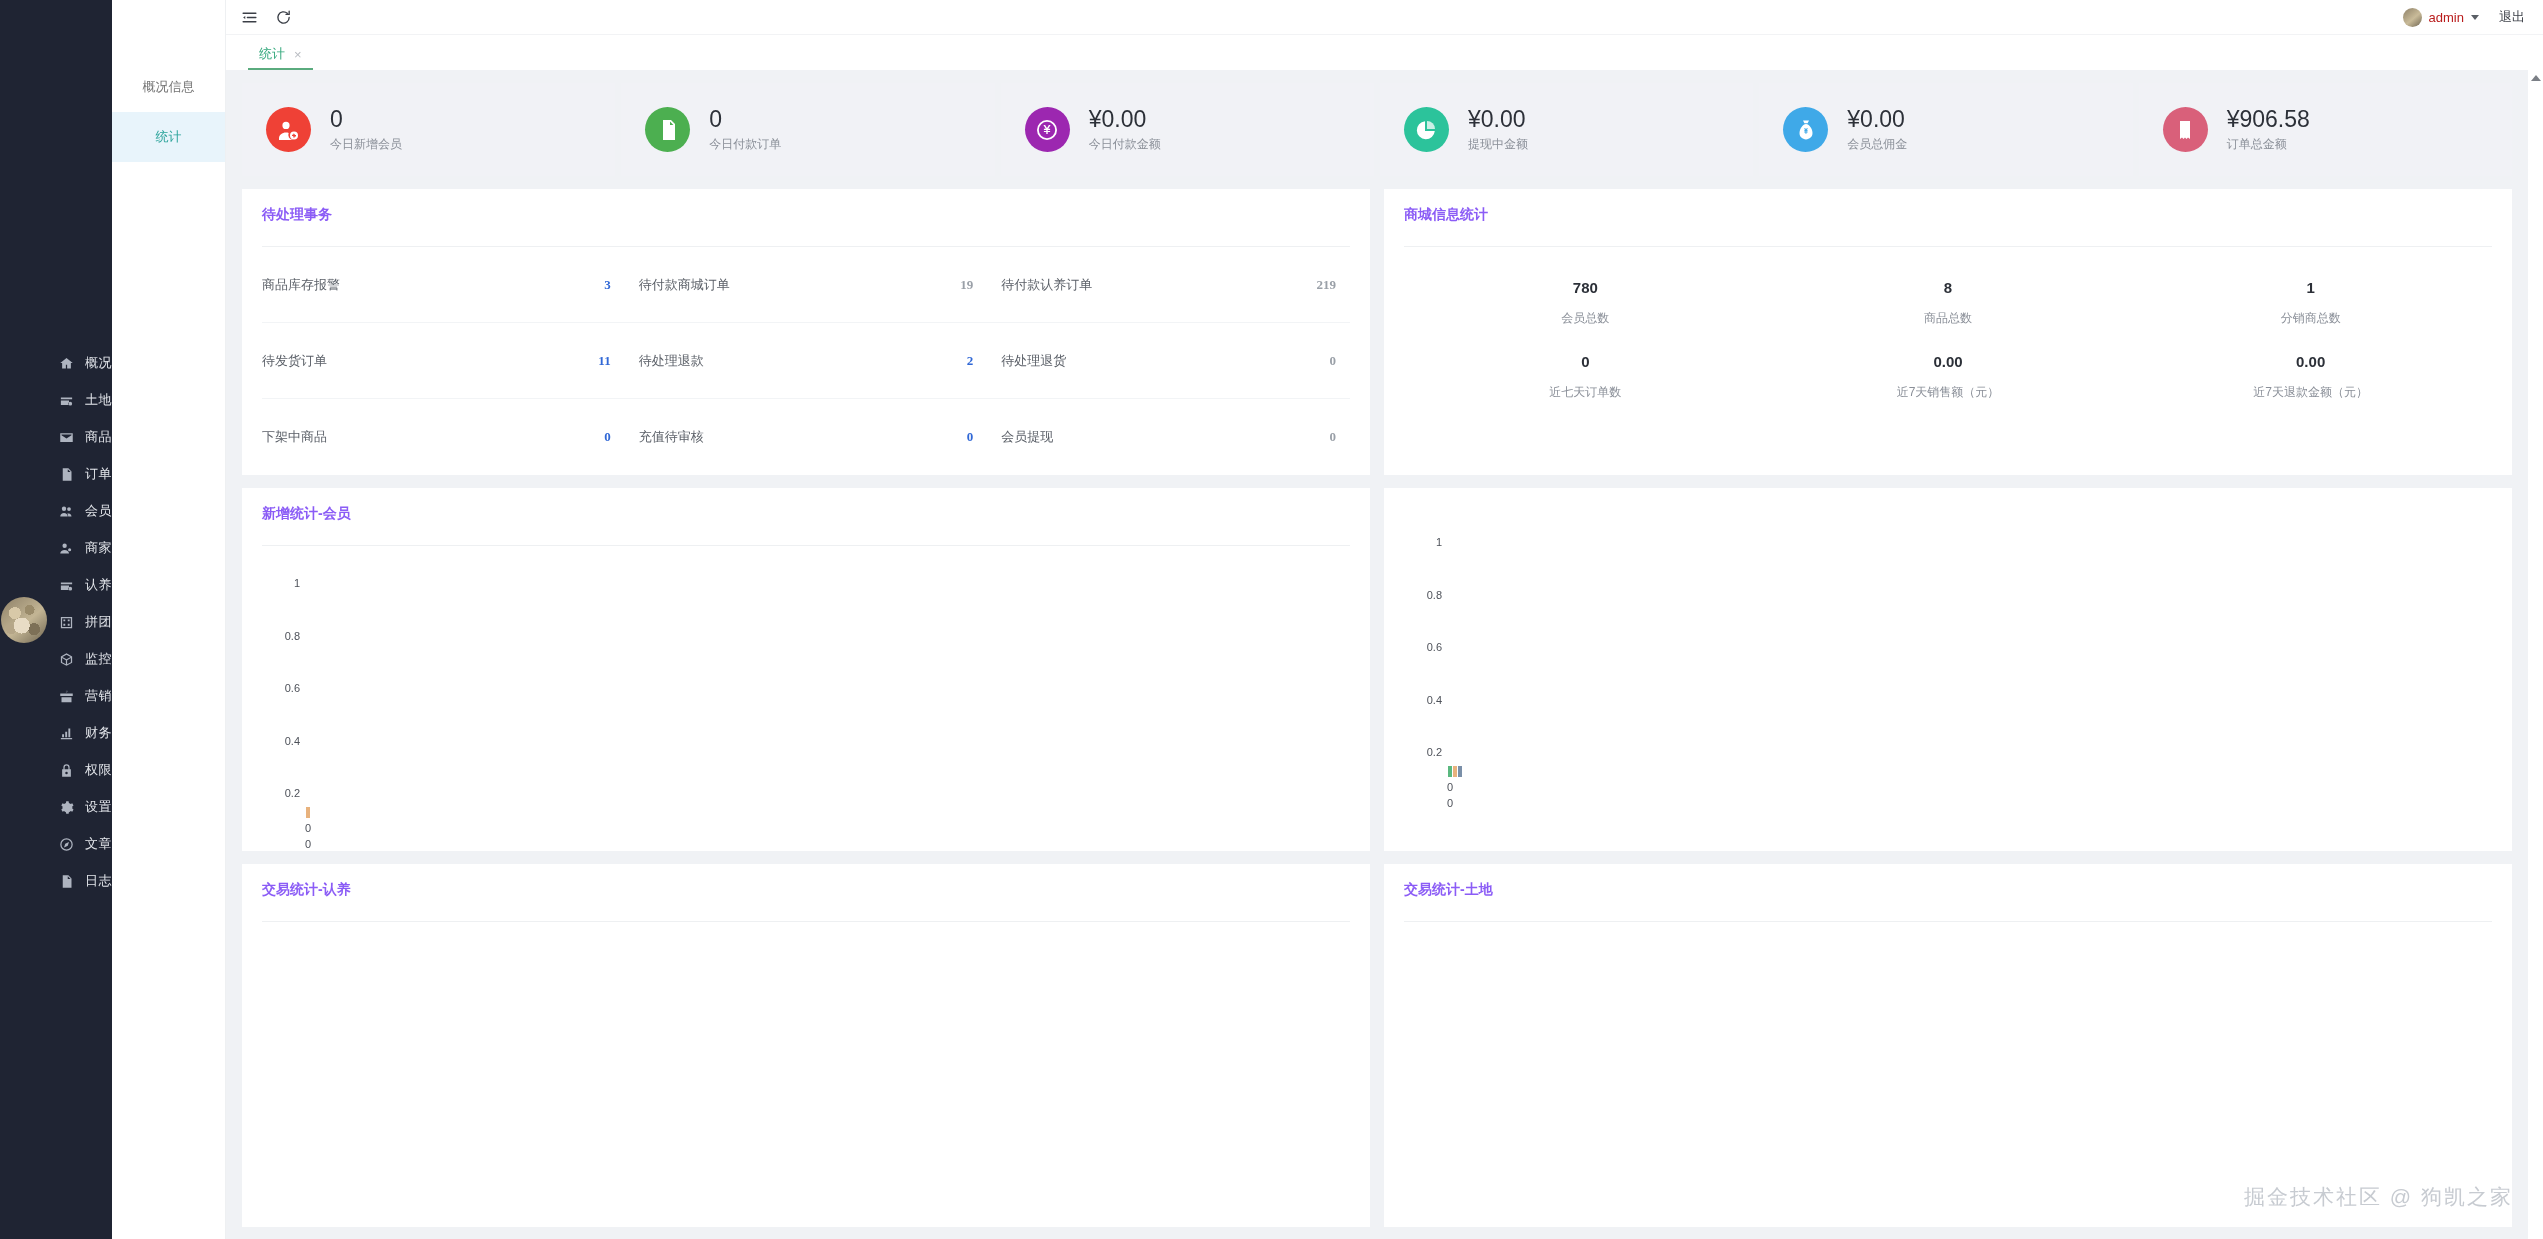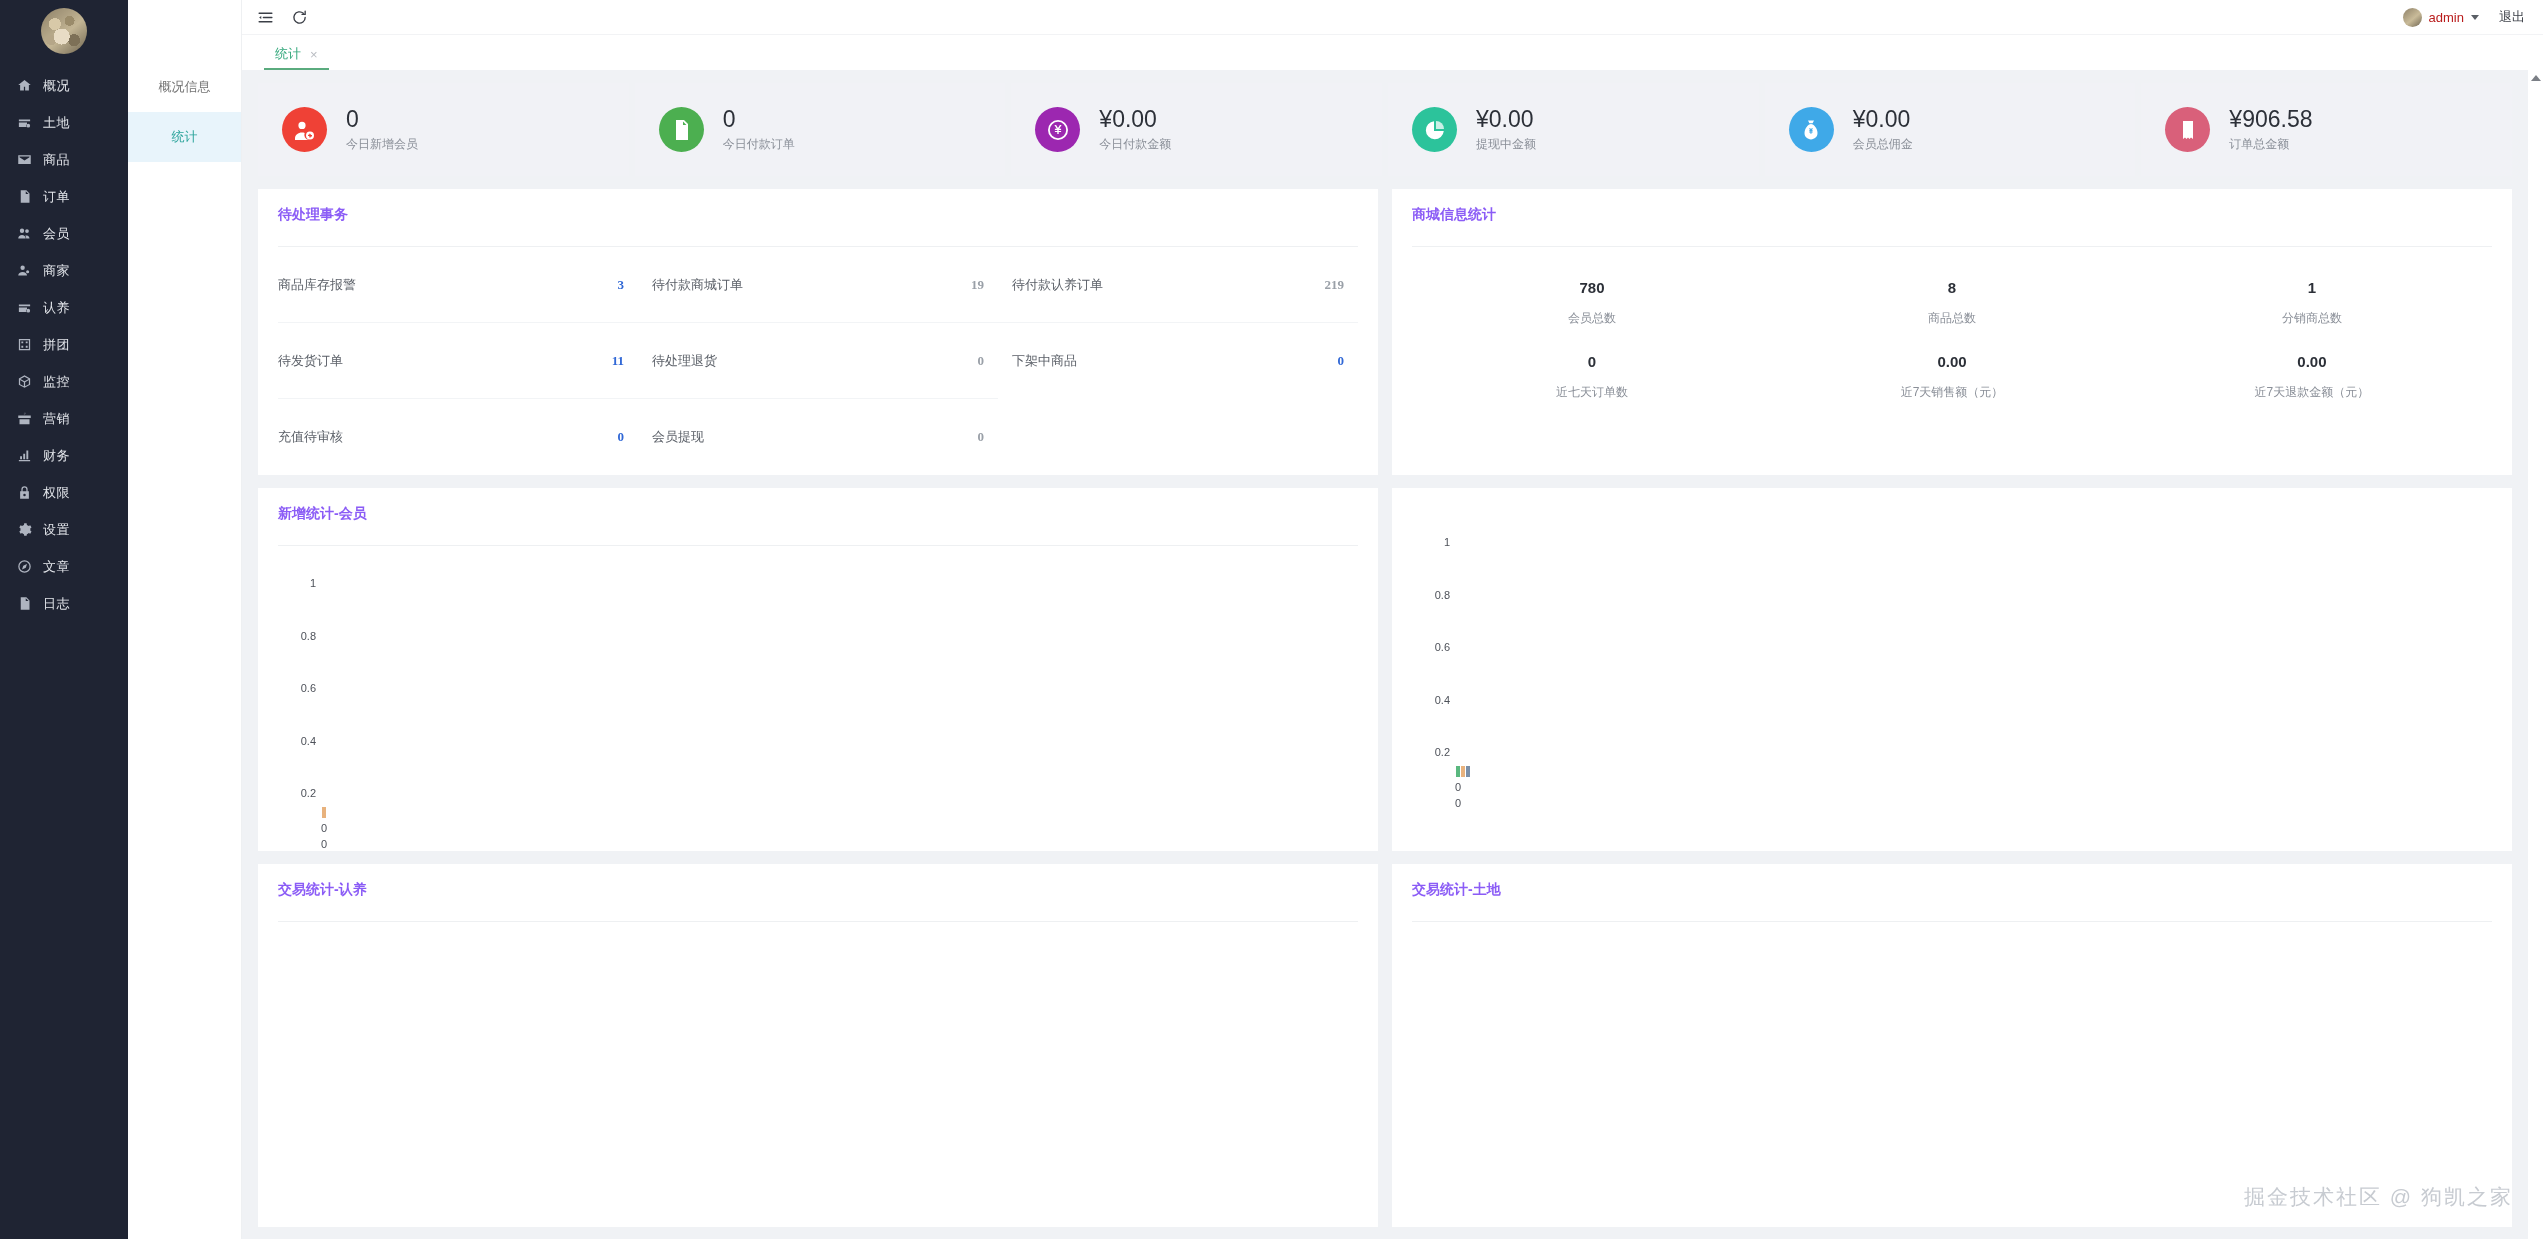--- a/index.html
+++ b/index.html
@@ -6,24 +6,24 @@
   html, body {
     width: 2543px; height: 1239px;
     overflow: hidden;
     background: #f0f2f5;
     font-family: "Liberation Sans", "DejaVu Sans", sans-serif;
   }
   body { display: flex; }
 
   
   .sidebar {
-    width: 128px; height: 1239px;
+    width: 112px; height: 1239px;
     background: #1f2433;
     flex-shrink: 0;
-    display: flex; flex-direction: column;
+    display: flex; flex-direction: row;
     align-items: center;
   }
   .logo-wrap {
     width: 118px; height: 62px;
     display: flex; align-items: center; justify-content: center;
   }
   .logo {
     width: 46px; height: 46px; border-radius: 50%;
     background:
       radial-gradient(circle at 30% 35%, #d8c9a8 0 6px, transparent 6px),
@@ -525,20 +525,24 @@
               <span class="task-name">待付款商城订单</span>
               <span class="task-num">19</span>
             </div>
           <div class="task-cell">
               <span class="task-name">待付款认养订单</span>
               <span class="task-num">219</span>
             </div>
           <div class="task-cell">
               <span class="task-name">待发货订单</span>
               <span class="task-num link">11</span>
+            </div>
+          <div class="task-cell">
+              <span class="task-name">待处理退款</span>
+              <span class="task-num link">2</span>
             </div>
           <div class="task-cell">
               <span class="task-name">待处理退货</span>
               <span class="task-num">0</span>
             </div>
           <div class="task-cell">
               <span class="task-name">下架中商品</span>
               <span class="task-num link">0</span>
             </div>
           <div class="task-cell">

